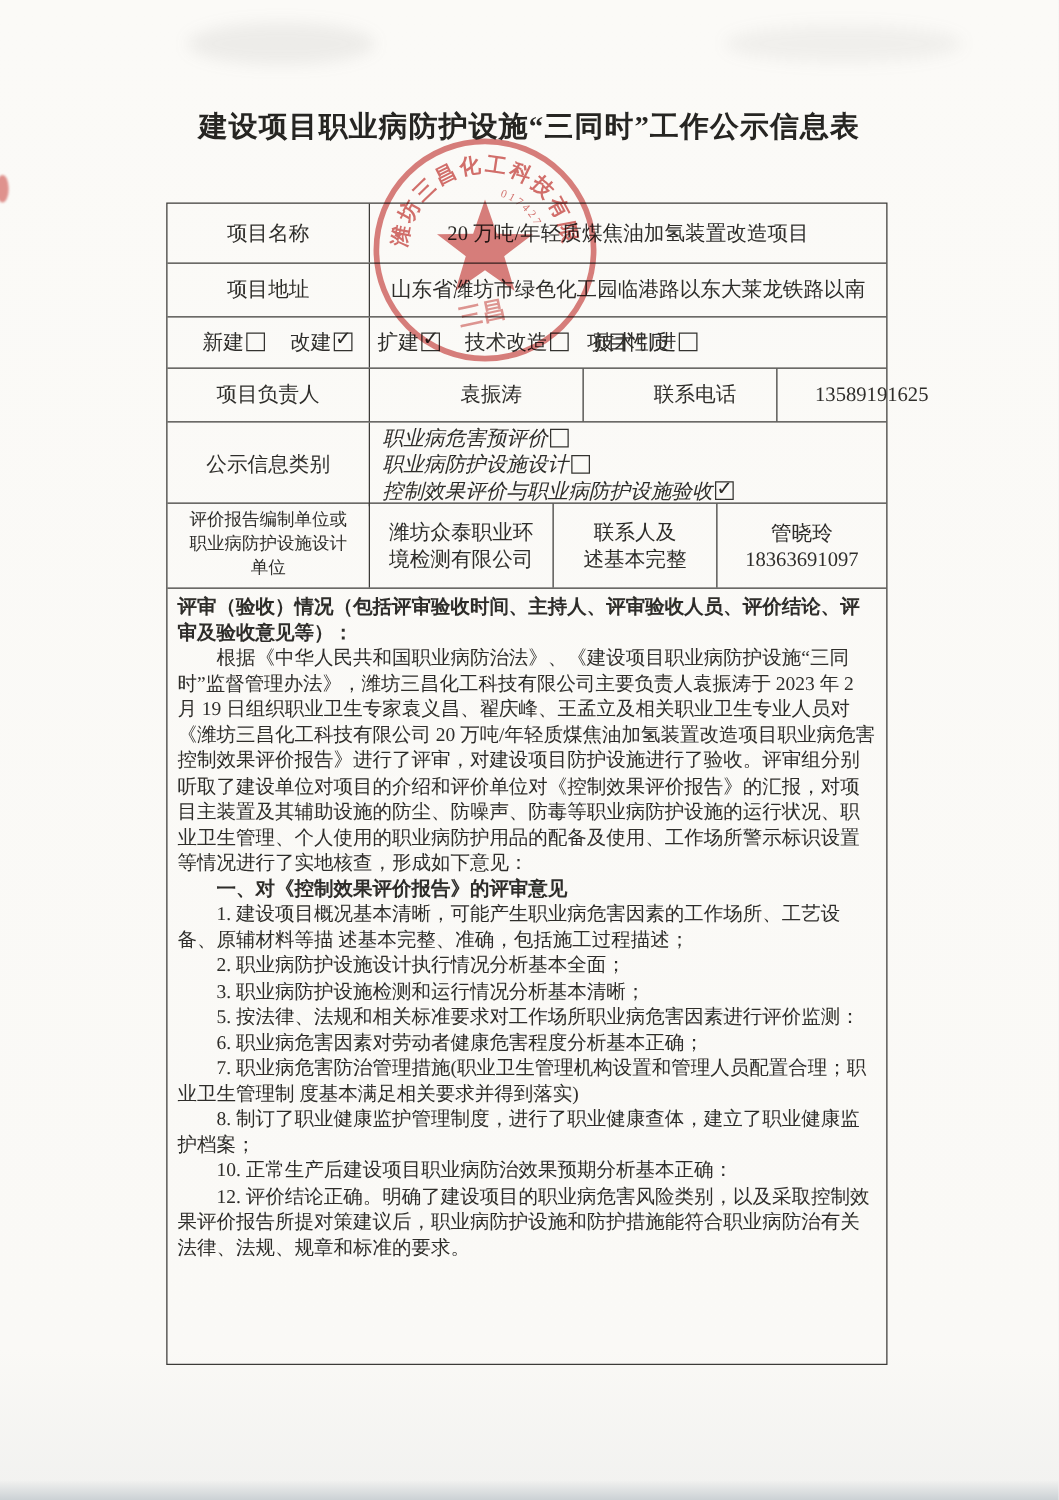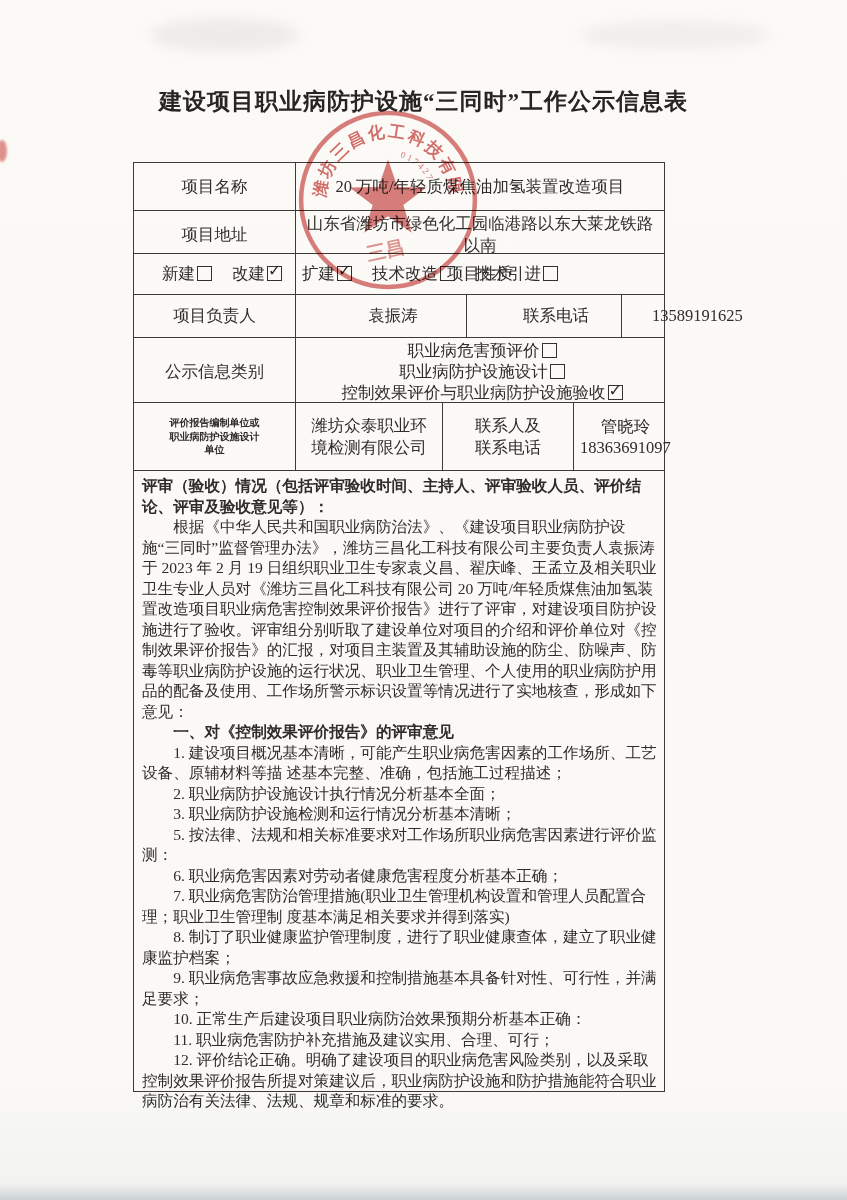--- a/index.html
+++ b/index.html
@@ -22,21 +22,21 @@
     position:absolute;left:0;right:0;bottom:0;height:16px;
     background:linear-gradient(180deg,rgba(0,0,0,0),rgba(140,155,168,.38));
   }
   h1.title{
     position:absolute;top:86px;left:0;width:100%;
     margin:0;text-align:center;
     font-size:23px;font-weight:bold;letter-spacing:1px;color:#262522;
   }
   
   .form-table{
-    position:absolute;left:133px;top:162px;width:532px;
+    position:absolute;left:133px;top:162px;width:577px;
     border:1.6px solid #3c3b38;
     box-sizing:border-box;
     font-size:16.5px;
   }
   .row{display:grid;border-bottom:1.4px solid #3c3b38;box-sizing:border-box;}
   .row:last-child{border-bottom:none;}
   .cell{
     box-sizing:border-box;
     border-right:1.4px solid #3c3b38;
     display:flex;align-items:center;justify-content:center;
@@ -45,37 +45,37 @@
   .cell:last-child{border-right:none;}
   .cell.left{justify-content:flex-start;text-align:left;}
   .r-name{grid-template-columns:162px 1fr;height:48px;}
   .r-addr{grid-template-columns:162px 1fr;height:43px;}
   .r-nature{grid-template-columns:162px 1fr;height:41px;}
   .r-leader{grid-template-columns:162px 147px 131px 1fr;height:43px;gap:24px;}
   .r-pub{grid-template-columns:162px 1fr;height:65px;}
   .r-unit{grid-template-columns:162px 147px 131px 1fr;height:68px;}
   .r-review{grid-template-columns:1fr;height:620px;}
   .pre{white-space:pre-line;line-height:1.3;}
-  .unit-label{font-size:10px;line-height:1.35;font-weight:bold;}
+  .unit-label{font-size:14px;line-height:1.35;}
   
   .cb{
     display:inline-block;width:13px;height:13px;
     border:1.7px solid #33322f;vertical-align:-2px;margin-left:2px;
     position:relative;background:transparent;
   }
   .cb.checked::after{
     content:"\2713";
     position:absolute;left:0px;top:-6px;
     font-size:16px;font-weight:bold;color:#2b2a27;
     font-family:"DejaVu Sans",sans-serif;
   }
   .nature-line{display:flex;gap:20px;align-items:center;justify-content:flex-start;width:100%;padding-left:22px;}
   .nature-option{white-space:nowrap;}
   .pub-lines{width:100%;padding-left:4px;line-height:21px;}
-  .pub-option{text-align:center;}
+  .pub-option{text-align:left;font-style:italic;}
   
   .review-cell{
     padding:5px 7px 4px 8px;
     font-size:15.6px;line-height:20.5px;
     display:block;text-align:left;
   }
   .review-heading{font-weight:bold;}
   .review-paragraph{margin:0;text-indent:2em;font-family:Liberation Serif, serif;}
   .review-section-title{font-weight:bold;text-indent:2em;}
   .rev-item{text-indent:2em;}
@@ -139,40 +139,38 @@
       </div>
     </div>
 
     <div class="row r-unit">
       <div class="cell pre unit-label">评价报告编制单位或
 职业病防护设施设计
 单位</div>
       <div class="cell pre">潍坊众泰职业环
 境检测有限公司</div>
       <div class="cell pre">联系人及
-联系电话</div>
+述基本完整</div>
       <div class="cell">管晓玲 18363691097</div>
     </div>
 
     <div class="row r-review">
       <div class="cell review-cell">
         <div class="review-heading">评审（验收）情况（包括评审验收时间、主持人、评审验收人员、评价结论、评审及验收意见等）：</div>
         <p class="review-paragraph">根据《中华人民共和国职业病防治法》、《建设项目职业病防护设施“三同时”监督管理办法》，潍坊三昌化工科技有限公司主要负责人袁振涛于 2023 年 2 月 19 日组织职业卫生专家袁义昌、翟庆峰、王孟立及相关职业卫生专业人员对《潍坊三昌化工科技有限公司 20 万吨/年轻质煤焦油加氢装置改造项目职业病危害控制效果评价报告》进行了评审，对建设项目防护设施进行了验收。评审组分别听取了建设单位对项目的介绍和评价单位对《控制效果评价报告》的汇报，对项目主装置及其辅助设施的防尘、防噪声、防毒等职业病防护设施的运行状况、职业卫生管理、个人使用的职业病防护用品的配备及使用、工作场所警示标识设置等情况进行了实地核查，形成如下意见：</p>
         <div class="review-section-title">一、对《控制效果评价报告》的评审意见</div>
         <div id="review-items">
             <div class="rev-item">1. 建设项目概况基本清晰，可能产生职业病危害因素的工作场所、工艺设备、原辅材料等描 述基本完整、准确，包括施工过程描述；</div>
             <div class="rev-item">2. 职业病防护设施设计执行情况分析基本全面；</div>
             <div class="rev-item">3. 职业病防护设施检测和运行情况分析基本清晰；</div>
             <div class="rev-item">5. 按法律、法规和相关标准要求对工作场所职业病危害因素进行评价监测：</div>
             <div class="rev-item">6. 职业病危害因素对劳动者健康危害程度分析基本正确；</div>
             <div class="rev-item">7. 职业病危害防治管理措施(职业卫生管理机构设置和管理人员配置合理；职业卫生管理制 度基本满足相关要求并得到落实)</div>
             <div class="rev-item">8. 制订了职业健康监护管理制度，进行了职业健康查体，建立了职业健康监护档案；</div>
-            <div class="rev-item">9. 职业病危害事故应急救援和控制措施基本具备针对性、可行性，并满足要求；</div>
             <div class="rev-item">10. 正常生产后建设项目职业病防治效果预期分析基本正确：</div>
-            <div class="rev-item">11. 职业病危害防护补充措施及建议实用、合理、可行；</div>
             <div class="rev-item">12. 评价结论正确。明确了建设项目的职业病危害风险类别，以及采取控制效果评价报告所提对策建议后，职业病防护设施和防护措施能符合职业病防治有关法律、法规、规章和标准的要求。</div>
           </div>
       </div>
     </div>
 
   </div>
 
   <div class="stamp">
     <svg width="192" height="192" viewBox="0 0 190 190">
       <defs>

